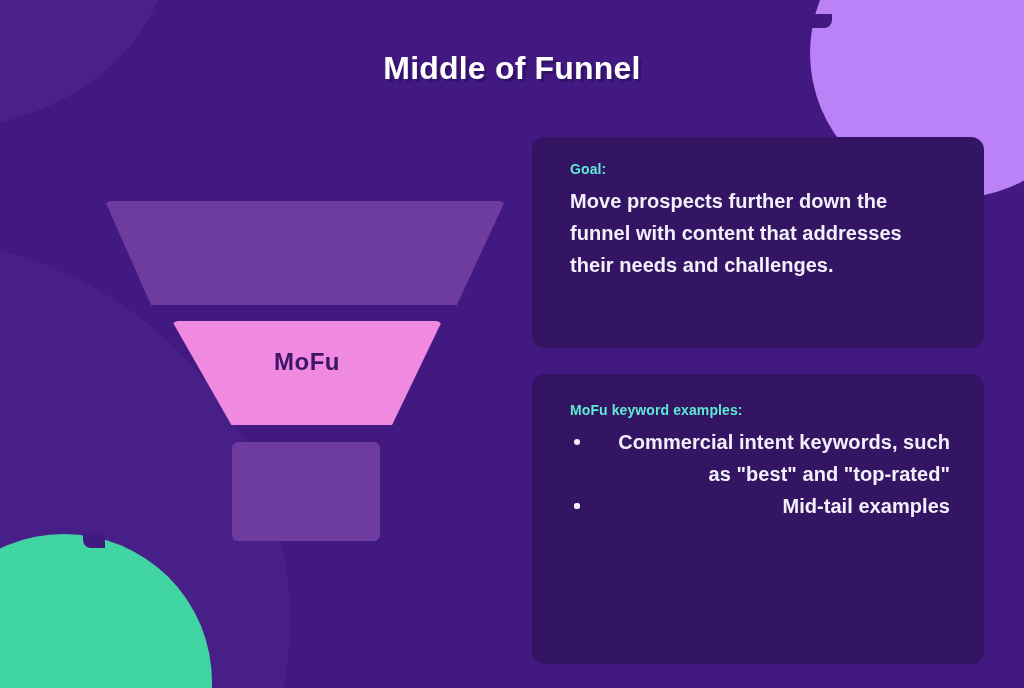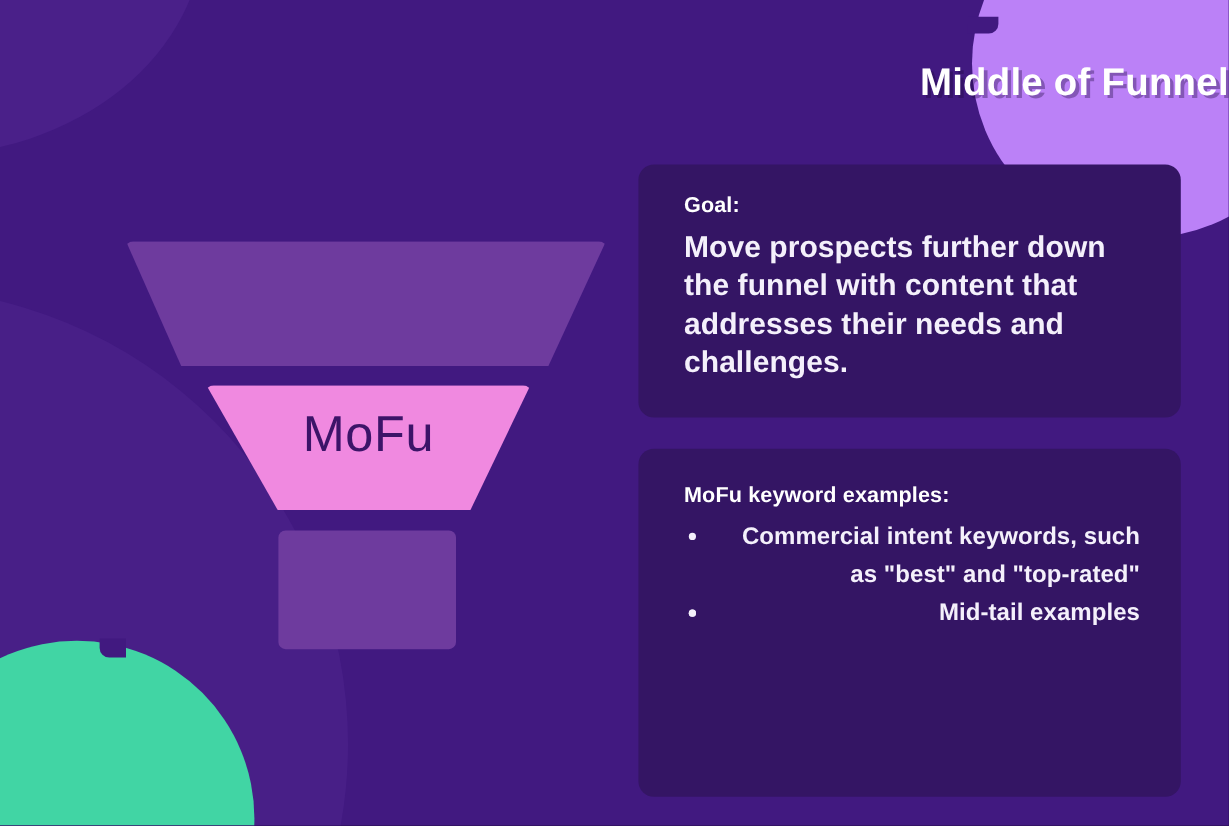--- a/index.html
+++ b/index.html
@@ -75,21 +75,21 @@
     background: #411980;
     border-radius: 0 0 0 8px;
   }
 
   
   .title {
     position: absolute;
     left: 0;
     top: 50px;
     width: 1024px;
-    text-align: right;
+    text-align: center;
     font-size: 32px;
     font-weight: bold;
     letter-spacing: 0.2px;
     color: #ffffff;
     text-shadow: 3px 3px 0 rgba(30, 6, 60, 0.35);
   }
 
   
   .funnel {
     position: absolute;
@@ -120,22 +120,22 @@
   }
   .funnel-mid-label {
     position: absolute;
     left: 77px;
     top: 131px;
     width: 270px;
     height: 81px;
     display: flex;
     align-items: center;
     justify-content: center;
-    font-size: 42px;
-    font-weight: normal;
+    font-size: 24px;
+    font-weight: bold;
     color: #3c1468;
     letter-spacing: 0.5px;
   }
   .funnel-bottom {
     position: absolute;
     left: 137px;
     top: 252px;
     width: 148px;
     height: 99px;
     background: #6e3b9e;
@@ -158,29 +158,29 @@
   }
   #card-keywords {
     left: 532px;
     top: 374px;
     width: 452px;
     height: 290px;
     padding: 28px 34px 0 38px;
   }
 
   .card-heading {
-    color: #ffffff;
-    font-size: 18px;
+    color: #5eead4;
+    font-size: 14px;
     font-weight: bold;
     margin: 0 0 8px 0;
     letter-spacing: 0.1px;
   }
   .card-body {
     color: #f4f0fb;
-    font-size: 25px;
+    font-size: 20px;
     font-weight: bold;
     line-height: 32px;
     letter-spacing: 0.05px;
   }
   ul.bullets {
     margin: 4px 0 0 0;
     padding: 0;
     list-style: none;
   }
   ul.bullets li {

